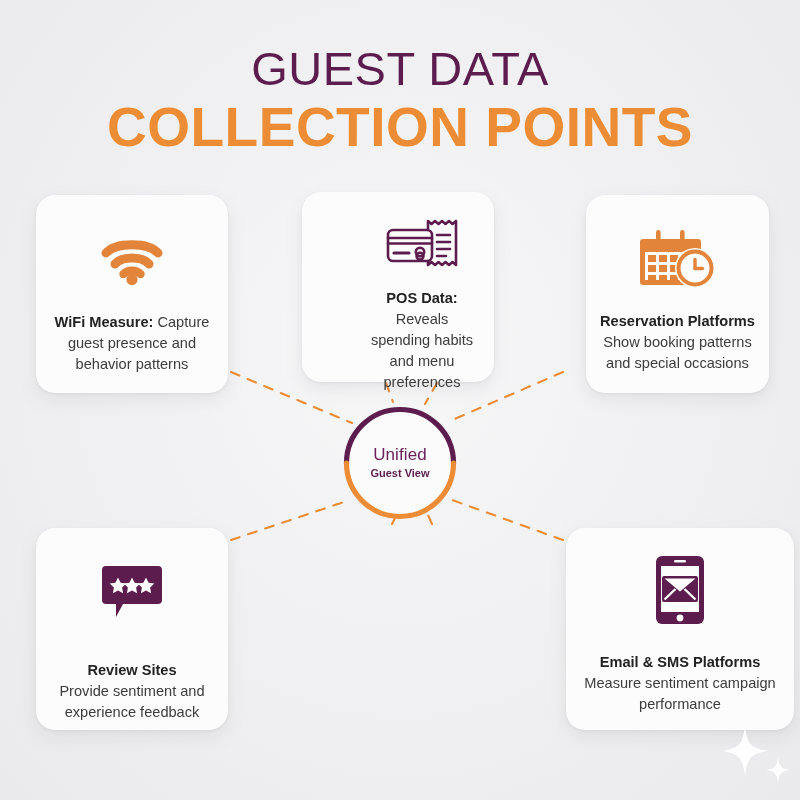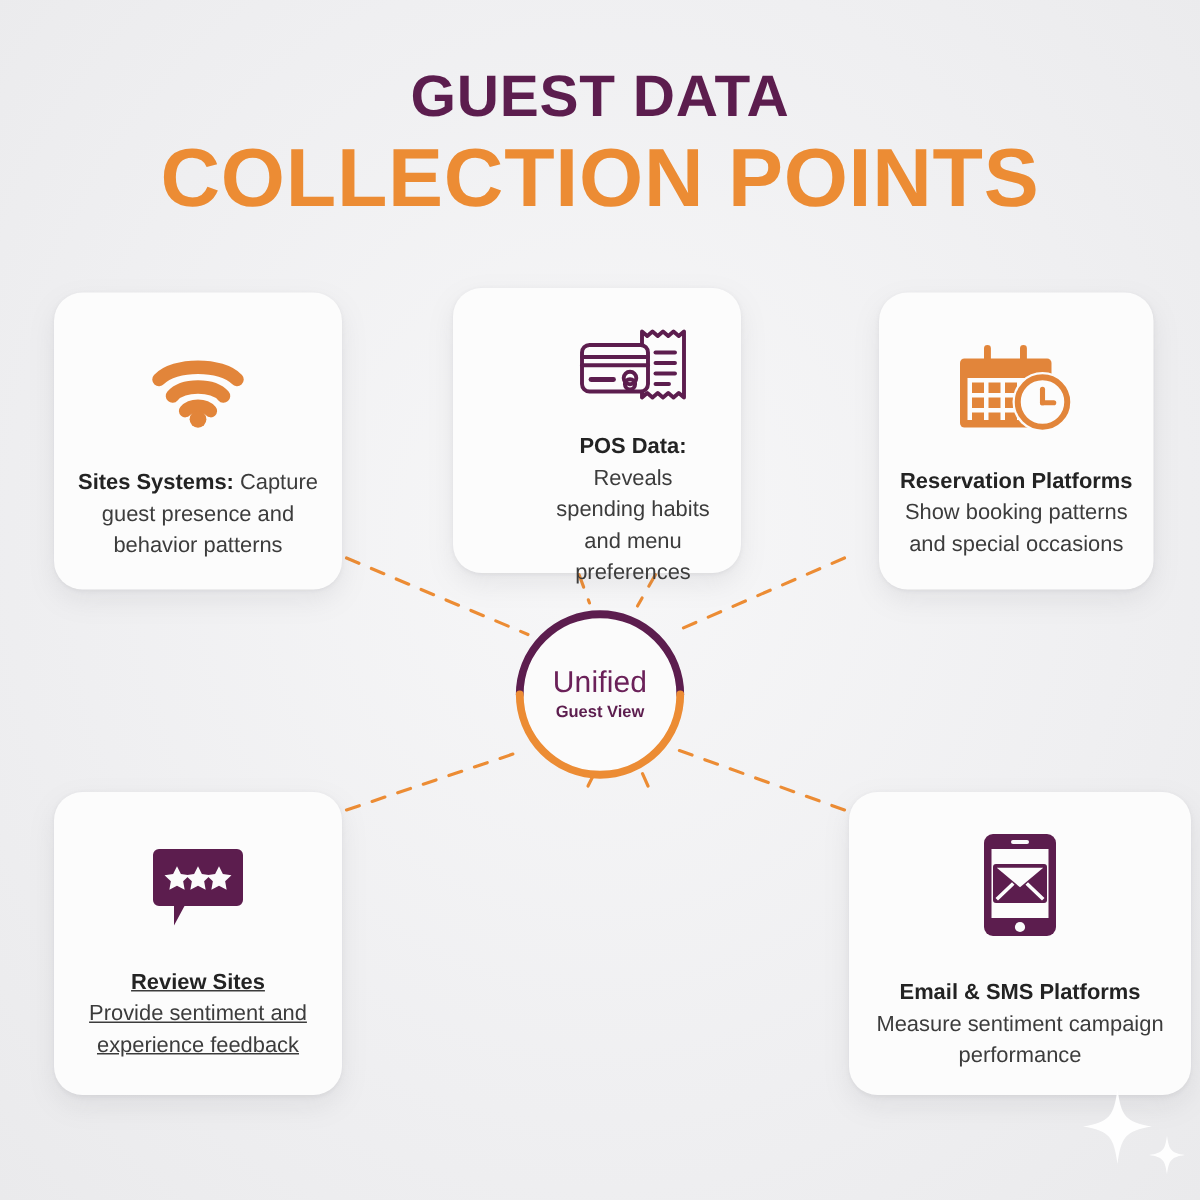--- a/index.html
+++ b/index.html
@@ -17,21 +17,21 @@
 
   
   .sparkle { position:absolute; pointer-events:none; }
   .sparkle svg { display:block; }
 
   
   #title-block {
     position:absolute; left:0; top:44px; width:800px; text-align:center;
   }
   #title-line1 {
-    font-size:39px; font-weight:bold; letter-spacing:0.5px;
+    font-size:47px; font-weight:normal; letter-spacing:0.5px;
     color:#5c1d4e; line-height:1.06;
   }
   #title-line2 {
     font-size:55px; font-weight:bold; letter-spacing:0.5px;
     color:#ec8c34; line-height:1.22;
   }
 
   
   #connectors { position:absolute; left:0; top:0; width:800px; height:800px; }
 
@@ -72,36 +72,36 @@
   #card-wifi .card-icon        { margin-top:27px; }
   #card-pos .card-icon         { margin-top:22px; }
   #card-reservation .card-icon { margin-top:26px; }
   #card-review .card-icon      { margin-top:26px; }
   #card-website .card-icon     { margin-top:26px; }
   #card-email .card-icon       { margin-top:24px; }
 
   #card-wifi .card-text        { margin-top:14px; }
   #card-pos .card-text         { margin-top:14px; }
   #card-reservation .card-text { margin-top:14px; }
-  #card-review .card-text      { margin-top:15px;text-decoration:underline; }
+  #card-review .card-text      { margin-top:30px; }
   #card-website .card-text     { margin-top:24px; }
   #card-email .card-text       { margin-top:24px; }
 
   
   #hub {
     position:absolute; left:341px; top:404px; width:118px; height:118px;
   }
   #hub-ring { position:absolute; left:0; top:0; }
   #hub-label {
     position:absolute; left:0; top:0; width:118px; height:118px;
     display:flex; flex-direction:column; align-items:center; justify-content:center;
     text-align:center;
   }
   #hub-top {
-    font-size:20px; color:#6b2159; font-weight:normal; line-height:1.16;
+    font-size:17px; color:#6b2159; font-weight:normal; line-height:1.16;
     letter-spacing:0.1px;
   }
   #hub-bottom {
     font-size:11px; color:#5c1d4e; font-weight:bold; line-height:1.3;
     margin-top:1px;
   }
 </style>
 </head>
 <body>
 
@@ -136,21 +136,21 @@
       <svg width="64" height="52" viewBox="0 0 64 52">
         <g fill="none" stroke="#e2853a" stroke-linecap="round">
           <path d="M6 19 C16 8, 48 8, 58 19" stroke-width="9"></path>
           <path d="M15 30 C22 22, 42 22, 49 30" stroke-width="9"></path>
           <path d="M23.5 40 C27.5 35.5, 36.5 35.5, 40.5 40" stroke-width="8.5"></path>
         </g>
         <circle cx="32" cy="45.5" r="5.6" fill="#e2853a"></circle>
       </svg>
     </div>
     <div class="card-text">
-      <span class="lead">Sites Systems:</span><span> Capture guest presence and behavior patterns</span>
+      <span class="lead">WiFi Measure:</span><span> Capture guest presence and behavior patterns</span>
     </div>
   </div>
 
   <div class="card" id="card-pos">
     <div class="card-icon">
       <svg width="84" height="60" viewBox="0 0 84 60">
         <g fill="none" stroke="#5c1d4e" stroke-width="2.6" stroke-linejoin="round" stroke-linecap="round">
 
           <path d="M48 7 l3.5 3 3.5-3 3.5 3 3.5-3 3.5 3 3.5-3 3.5 3 3.5-3 v44 l-3.5-3 -3.5 3 -3.5-3 -3.5 3 -3.5-3 -3.5 3 -3.5-3 -3.5 3 z"></path>
           <path d="M57 21 h13"></path>

